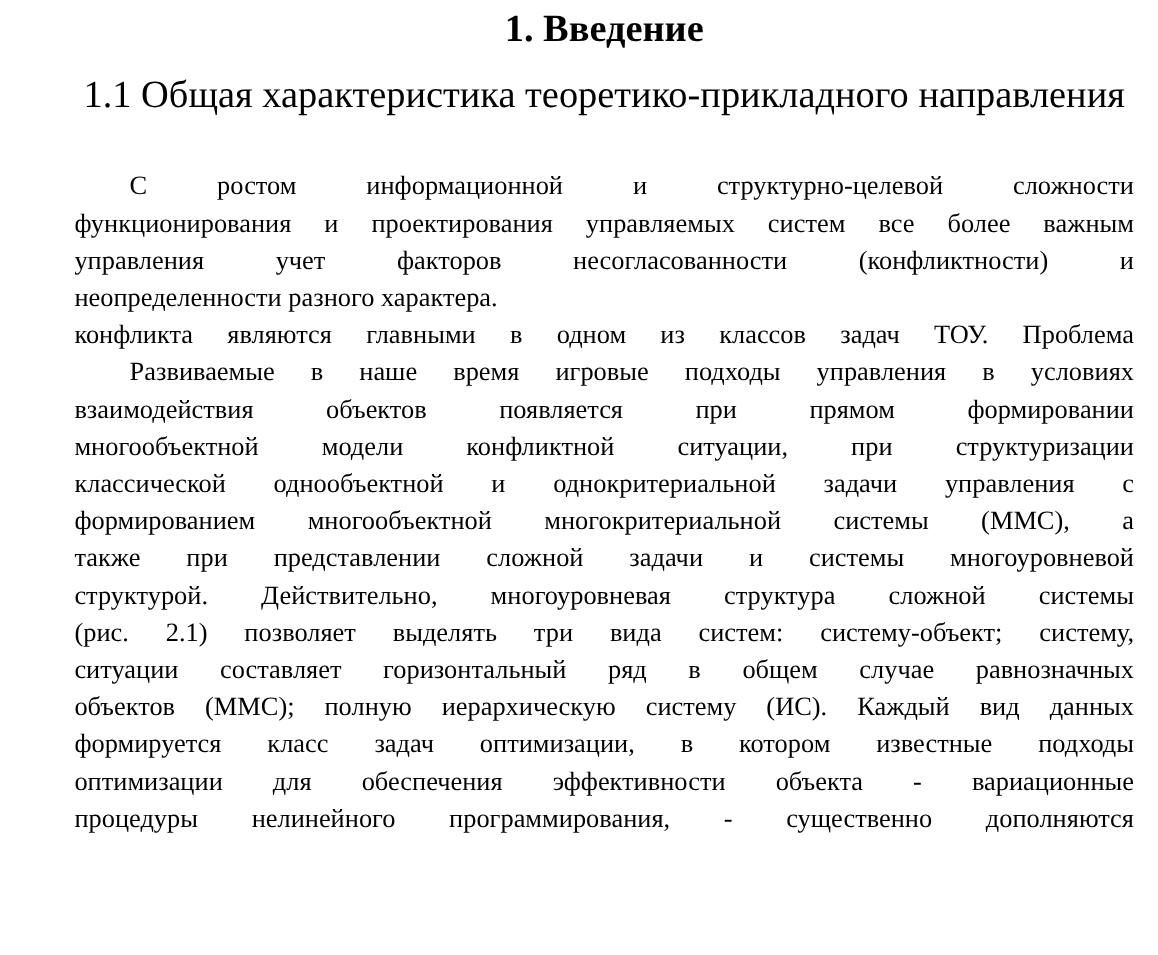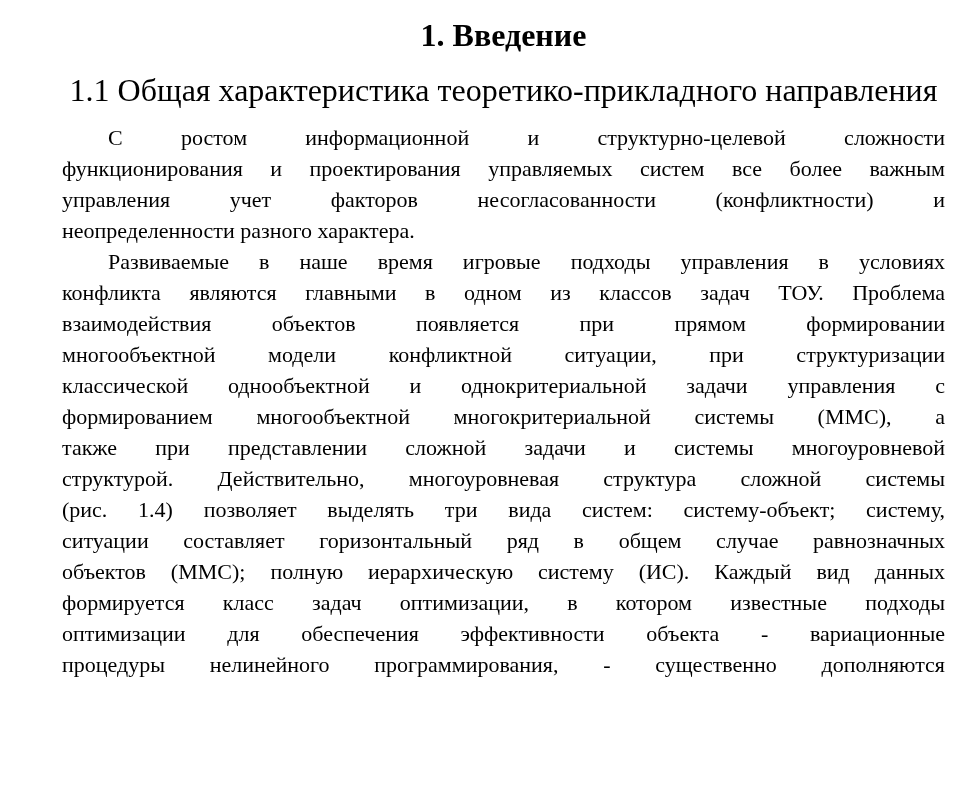--- a/index.html
+++ b/index.html
@@ -11,40 +11,41 @@
     height: 796px;
     background: #ffffff;
     color: #000000;
     overflow: hidden;
     font-family: "Liberation Serif", serif;
   }
   .page {
     box-sizing: border-box;
     width: 965px;
     height: 796px;
-    padding: 12px 20px 0 62px;
+    padding: 0 20px 0 62px;
     background: #ffffff;
   }
   .doc-title {
     margin: 0;
     font-size: 32px;
     line-height: 46px;
     font-weight: bold;
     text-align: center;
   }
   .doc-subtitle {
     margin: 0;
     font-size: 32px;
     line-height: 64px;
     font-weight: normal;
     text-align: center;
   }
   .doc-body {
     font-size: 22px;
     line-height: 31px;
+    margin-top: 29px;
   }
   .paragraph {
     margin: 0;
   }
   .line {
     text-align: justify;
     text-align-last: justify;
     white-space: normal;
   }
   .line.first {
@@ -61,29 +62,29 @@
   <h1 class="doc-title">1. Введение</h1>
   <h2 class="doc-subtitle">1.1 Общая характеристика теоретико-прикладного направления</h2>
   <div class="doc-body" id="body-text">
       <div class="paragraph">
         <div class="line first">С ростом информационной и структурно-целевой сложности</div>
         <div class="line">функционирования и проектирования управляемых систем все более важным</div>
         <div class="line">управления учет факторов несогласованности (конфликтности) и</div>
         <div class="line last">неопределенности разного характера.</div>
       </div>
       <div class="paragraph">
+        <div class="line">конфликта являются главными в одном из классов задач ТОУ. Проблема</div>
         <div class="line first">Развиваемые в наше время игровые подходы управления в условиях</div>
-        <div class="line">конфликта являются главными в одном из классов задач ТОУ. Проблема</div>
         <div class="line">взаимодействия объектов появляется при прямом формировании</div>
         <div class="line">многообъектной модели конфликтной ситуации, при структуризации</div>
         <div class="line">классической однообъектной и однокритериальной задачи управления с</div>
         <div class="line">формированием многообъектной многокритериальной системы (ММС), а</div>
         <div class="line">также при представлении сложной задачи и системы многоуровневой</div>
         <div class="line">структурой. Действительно, многоуровневая структура сложной системы</div>
-        <div class="line">(рис. 1.4) позволяет  выделять три вида систем: систему-объект; систему,</div>
+        <div class="line">(рис. 2.1) позволяет  выделять три вида систем: систему-объект; систему,</div>
         <div class="line">ситуации составляет горизонтальный ряд в общем случае равнозначных</div>
         <div class="line">объектов (ММС); полную иерархическую систему (ИС). Каждый вид данных</div>
         <div class="line">формируется класс задач оптимизации, в котором известные подходы</div>
         <div class="line">оптимизации для обеспечения эффективности объекта - вариационные</div>
         <div class="line">процедуры нелинейного программирования, - существенно дополняются</div>
       </div>
     </div>
 </div>
 
 </body></html>

